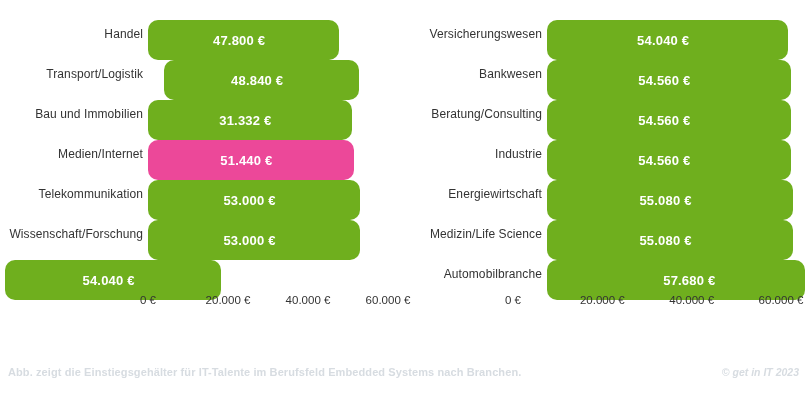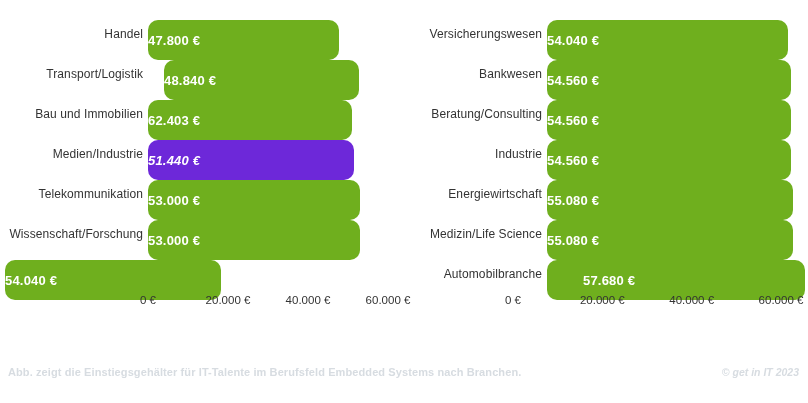--- a/index.html
+++ b/index.html
@@ -79,21 +79,21 @@
 
   .bar {
     position: absolute;
     top: 6px;
     left: 5px;
     height: 40px;
     background: #6faf1e;
     border-radius: 10px;
     display: flex;
     align-items: center;
-    justify-content: flex-start;
+    justify-content: center;
     box-sizing: border-box;
     padding-right: 9px;
   }
 
   .bar-value {
     color: #ffffff;
     font-size: 13px;
     font-weight: bold;
     letter-spacing: 0.2px;
     white-space: nowrap;
@@ -173,28 +173,28 @@
             <div class="bar-area">
               <div class="bar" style="background: rgb(111, 175, 30); width: 195.36px; margin-left: 16px;">
                 <span class="bar-value">48.840 €</span>
               </div>
             </div>
           </div>
           <div class="row">
             <div class="cat-label">Bau und Immobilien</div>
             <div class="bar-area">
               <div class="bar" style="background: rgb(111, 175, 30); width: 203.68px;">
-                <span class="bar-value">62.403 €</span>
-              </div>
-            </div>
-          </div>
-          <div class="row">
-            <div class="cat-label">Medien/Industrie</div>
-            <div class="bar-area">
-              <div class="bar" style="background: #6d28d9; width: 205.76px; font-style: italic;">
+                <span class="bar-value">31.332 €</span>
+              </div>
+            </div>
+          </div>
+          <div class="row">
+            <div class="cat-label">Medien/Internet</div>
+            <div class="bar-area">
+              <div class="bar" style="background: #ec4899; width: 205.76px;">
                 <span class="bar-value">51.440 €</span>
               </div>
             </div>
           </div>
           <div class="row">
             <div class="cat-label">Telekommunikation</div>
             <div class="bar-area">
               <div class="bar" style="background: rgb(111, 175, 30); width: 212px;">
                 <span class="bar-value">53.000 €</span>
               </div>

